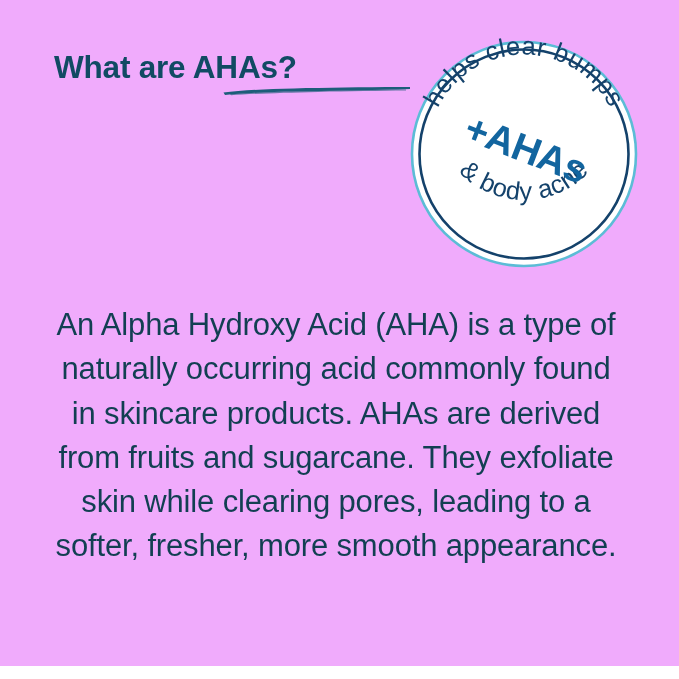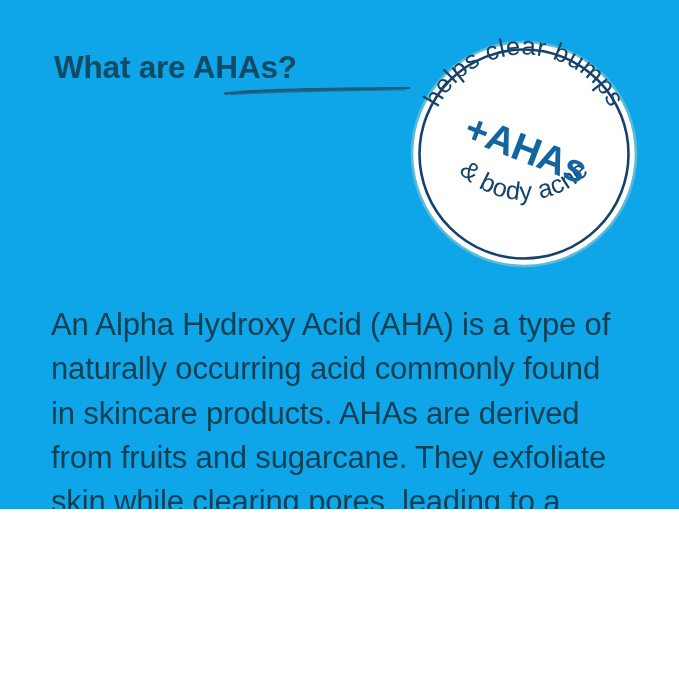--- a/index.html
+++ b/index.html
@@ -10,22 +10,22 @@
   body {
     width: 679px;
     height: 679px;
     overflow: hidden;
     font-family: "Liberation Sans", sans-serif;
   }
 
   #page {
     position: relative;
     width: 679px;
-    height: 509px;
-    background: #0ea5e9;
+    height: 666px;
+    background: #f0abfc;
     overflow: hidden;
   }
 
   
   #heading-block {
     position: absolute;
     left: 54px;
     top: 47px;
     width: 340px;
     height: 60px;
@@ -76,20 +76,21 @@
     fill: #12659f;
     letter-spacing: -0.5px;
   }
 
   
   #body-copy {
     position: absolute;
     left: 51px;
     top: 303px;
     width: 570px;
+    text-align: center;
   }
   #body-copy p {
     margin: 0;
     font-family: "Liberation Sans", sans-serif;
     font-size: 31px;
     line-height: 44.3px;
     color: #123f52;
     letter-spacing: -0.15px;
   }
 </style>

